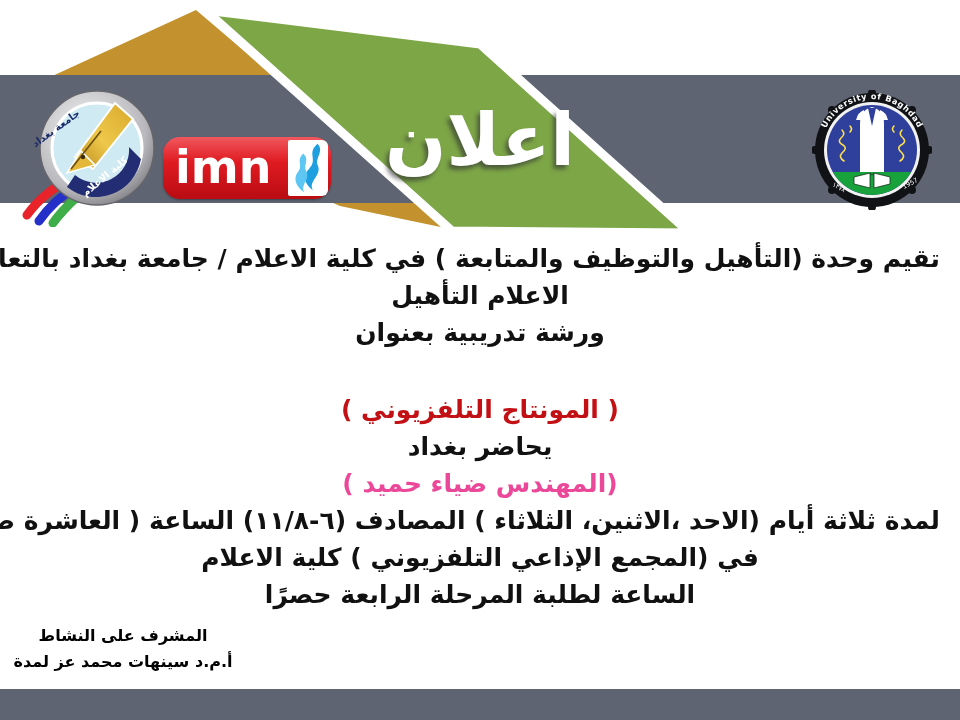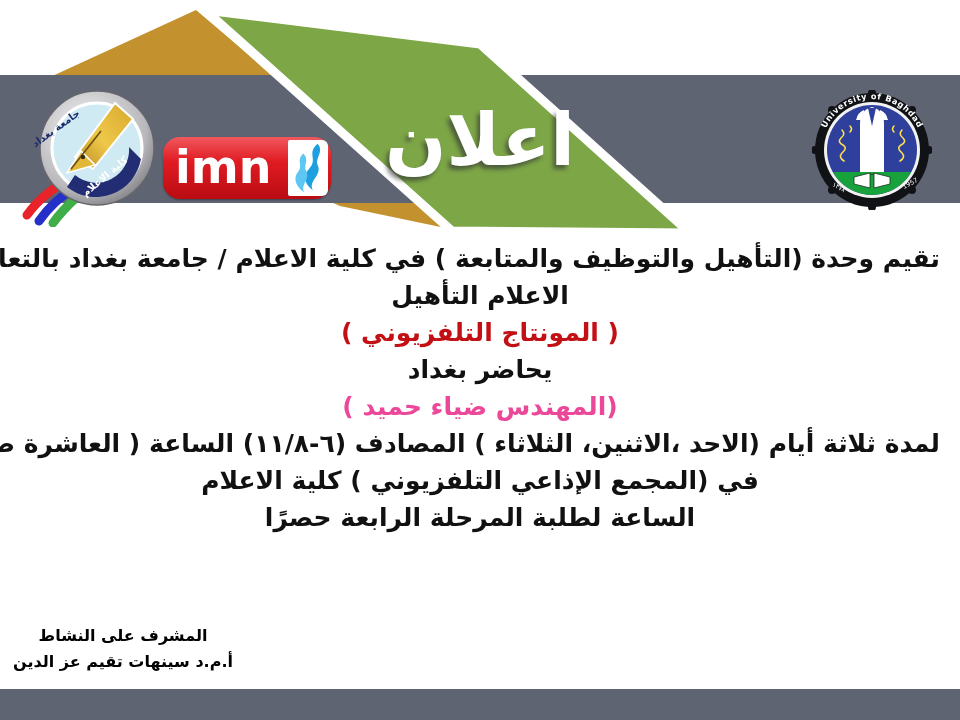--- a/index.html
+++ b/index.html
@@ -37,21 +37,21 @@
   }
   
   .logo-uob{position:absolute;left:812px;top:90px;width:120px;height:120px;z-index:6;}
   
   .content{
     position:absolute;left:20px;top:240px;width:920px;
     direction:rtl;text-align:center;
     font-size:25px;font-weight:bold;color:#111111;line-height:37px;
   }
   .content .ln{white-space:nowrap;}
-  .content .red{color:#C21014;}
+  .content .red{color:#C21014;margin-top:40px;}
   .content .grn{color:#ec4899;}
   
   .supervisor{
     position:absolute;left:4px;top:611px;width:238px;
     direction:rtl;text-align:center;color:#000;
     font-size:16px;font-weight:bold;line-height:26px;margin-top:12px;
   }
   
   .bottom-bar{position:absolute;left:0;top:689px;width:960px;height:31px;background:#5E6472;}
 </style>
@@ -157,28 +157,29 @@
       <path d="M78,87 L62,83 L62,98 L78,94 Z" fill="#ffffff"></path>
       <path d="M58,83 L60,85 L62,83" fill="none"></path>
     </g>
     <text x="92" y="99" font-size="6.4" fill="#ffffff" transform="rotate(-28 92 99)">1957</text>
     <text x="20" y="96" font-size="6.4" fill="#ffffff" transform="rotate(28 20 96)">١٣٧٨</text>
   </svg>
 
   <div class="content">
     <div class="ln">تقيم وحدة (التأهيل والتوظيف والمتابعة ) في كلية الاعلام / جامعة بغداد بالتعاون مع شبكة</div>
     <div class="ln">الاعلام التأهيل</div>
+    <div class="ln">ورشة تدريبية بعنوان</div>
     <div class="ln red">( المونتاج التلفزيوني )</div>
     <div class="ln">يحاضر بغداد</div>
     <div class="ln grn">(المهندس ضياء حميد )</div>
     <div class="ln">لمدة ثلاثة أيام (الاحد ،الاثنين، الثلاثاء ) المصادف (٦-١١/٨) الساعة ( العاشرة صباحاً )</div>
     <div class="ln">في (المجمع الإذاعي التلفزيوني ) كلية الاعلام</div>
     <div class="ln">الساعة لطلبة المرحلة الرابعة حصرًا</div>
   </div>
 
   <div class="supervisor">
     <div>المشرف على النشاط</div>
-    <div>أ.م.د سينهات تقيم عز الدين</div>
+    <div>أ.م.د سينهات محمد عز لمدة</div>
   </div>
 
   <div class="bottom-bar"></div>
 
 </div>
 
 </body></html>

